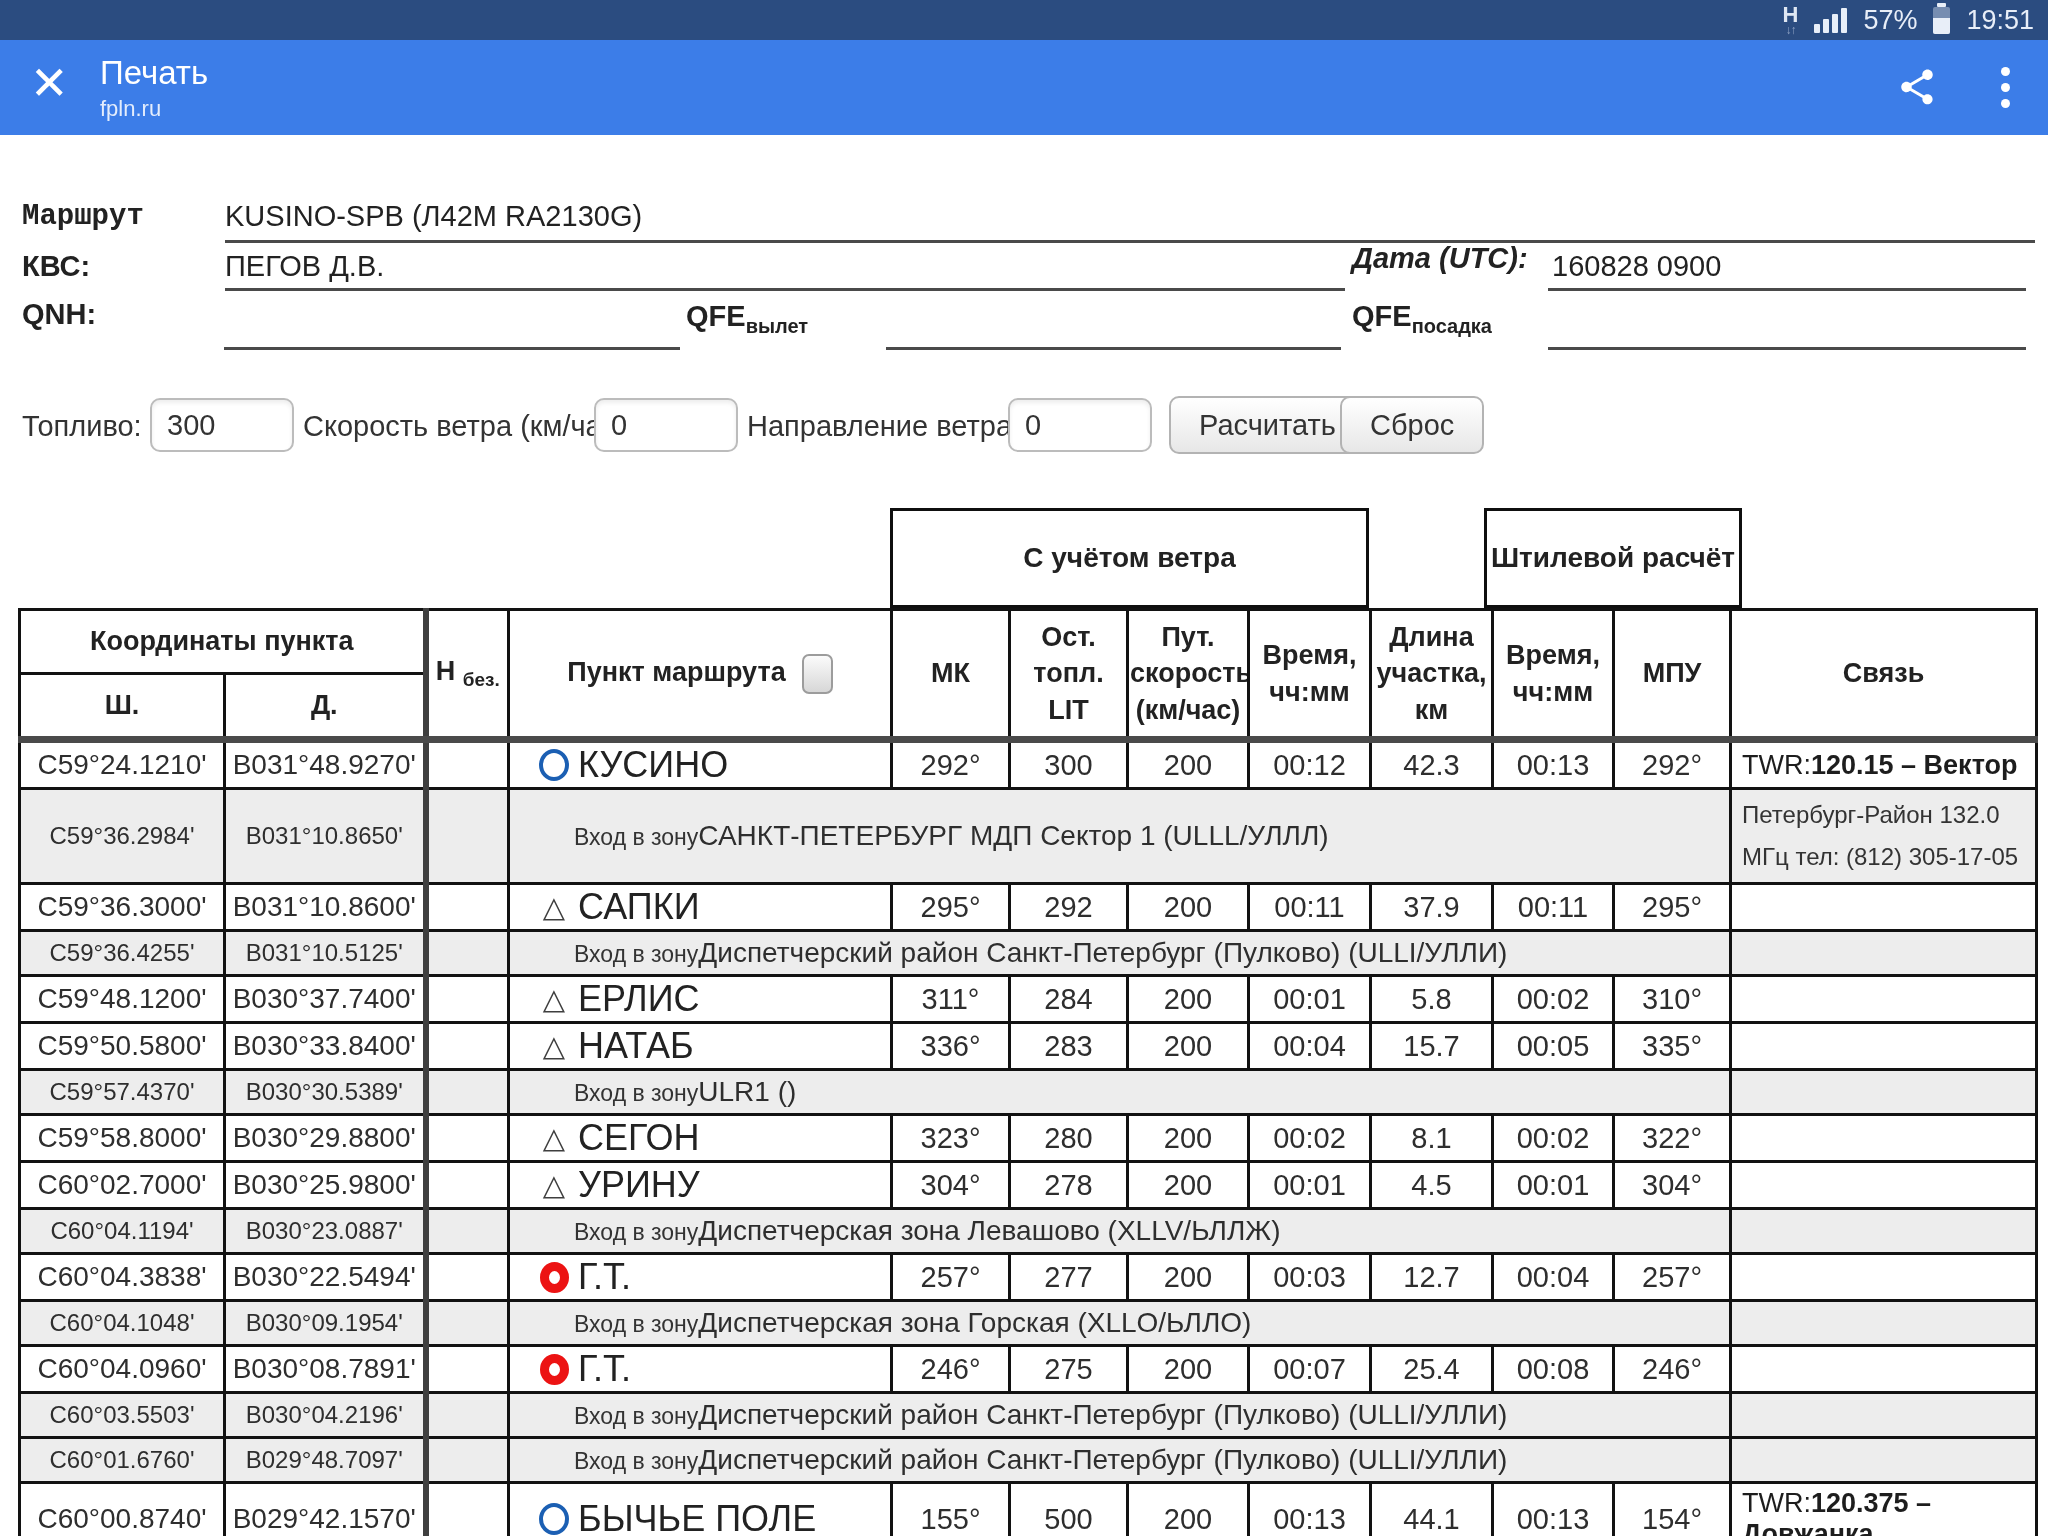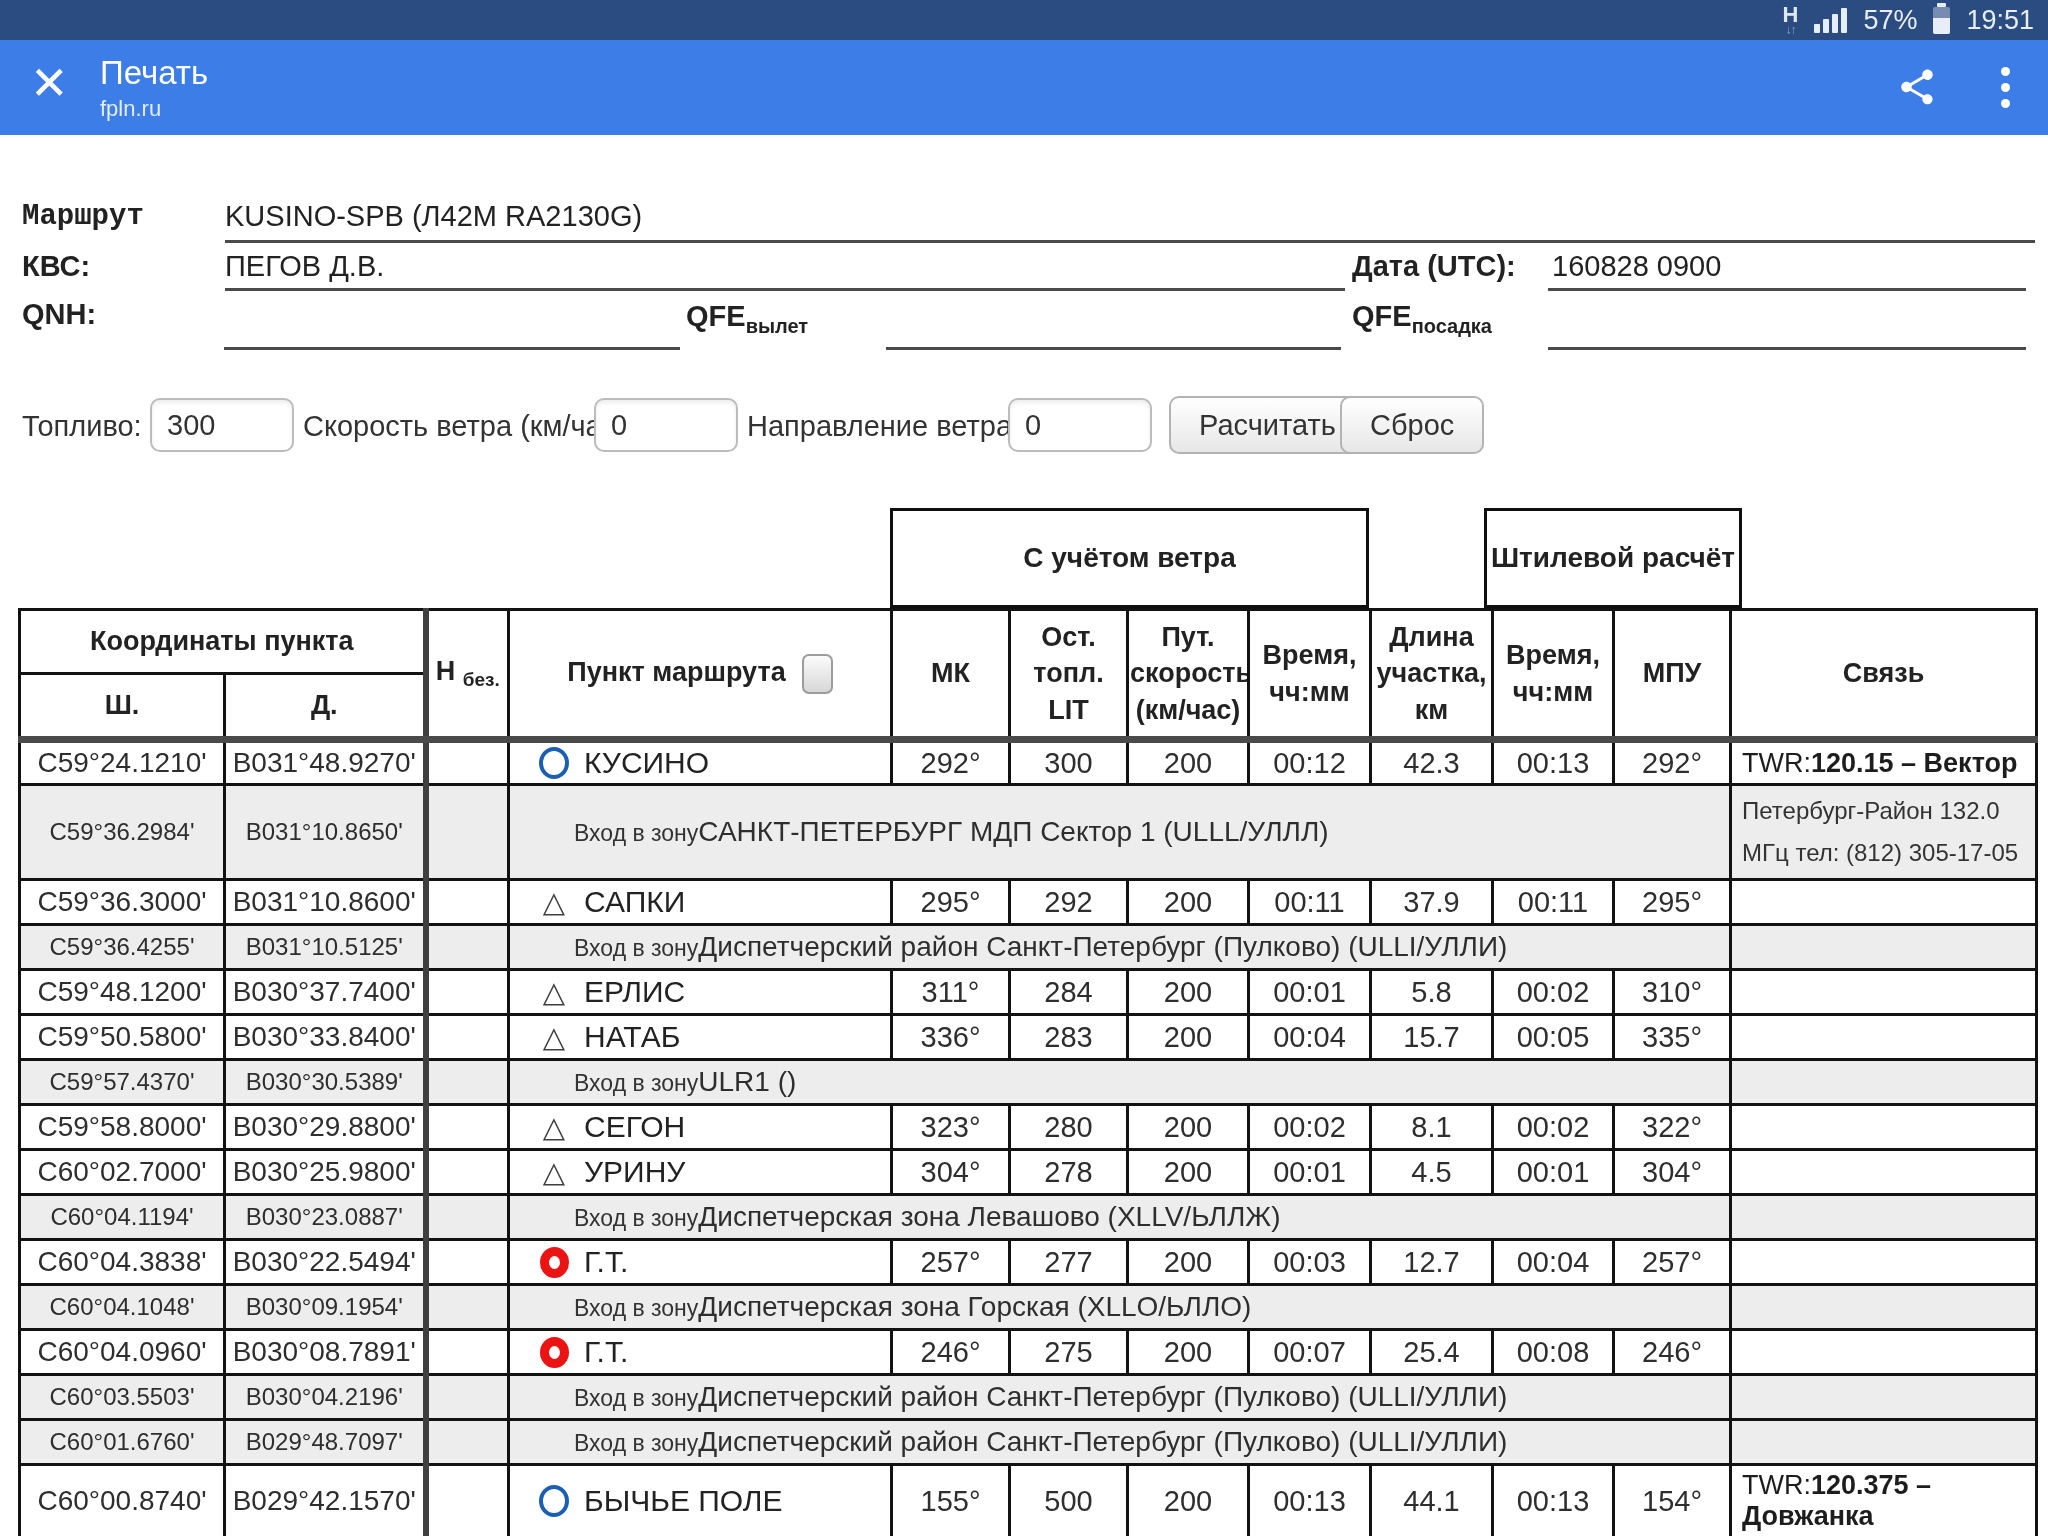--- a/index.html
+++ b/index.html
@@ -83,21 +83,21 @@
   tr.zone td{height:45px;background:#ededed;}
   tr.tall td{height:70px;}
   td.coord{font-size:28px;text-align:center;color:#2e2e2e;}
   tr.zone td.coord{font-size:24px;}
   td.wpt{padding-left:20px;}
   .wptflex{display:flex;align-items:center;}
   .icwrap{width:48px;display:flex;justify-content:center;align-items:center;flex:0 0 48px;}
   .ic-circle{width:22px;height:24px;border:4px solid #1b5fb3;border-radius:50%;}
   .ic-target{width:11px;height:13px;border:9px solid #ec1313;border-radius:50%;}
   .ic-triangle{font-size:29px;color:#3f3f3f;line-height:1;}
-  .wpname{font-size:30px;color:#222;margin-left:6px;white-space:nowrap;}
+  .wpname{font-size:36px;color:#222;white-space:nowrap;}
   td.num{font-size:29px;text-align:center;color:#2e2e2e;}
   td.zonecell{padding-left:64px;}
   .zlbl{font-size:23px;color:#333;}
   .zname{font-size:28px;color:#2e2e2e;white-space:nowrap;}
   td.comm{padding:4px 6px 4px 10px;font-size:27px;color:#1d1d1d;vertical-align:middle;}
   td.comm b{font-weight:bold;}
   .commline{font-size:24px;color:#333;line-height:42px;white-space:nowrap;}
 </style>
 </head>
 <body>
@@ -136,21 +136,21 @@
     </span>
 </div>
 
 <div class="flabel" style="left:22px;top:200px;font-family:Liberation Mono, monospace;">Маршрут</div>
 <div class="fvalue" style="left:225px;top:200px;">KUSINO-SPB (Л42М RA2130G)</div>
 <div class="uline" style="left:225px;top:240px;width:1810px;"></div>
 
 <div class="flabel" style="left:22px;top:250px;">КВС:</div>
 <div class="fvalue" style="left:225px;top:250px;">ПЕГОВ Д.В.</div>
 <div class="uline" style="left:225px;top:288px;width:1120px;"></div>
-<div class="flabel" style="left:1352px;top:250px;">Дата (UTC):</div>
+<div class="flabel" style="left:1352px;top:242px;font-style:italic;">Дата (UTC):</div>
 <div class="fvalue" style="left:1552px;top:250px;">160828 0900</div>
 <div class="uline" style="left:1548px;top:288px;width:478px;"></div>
 
 <div class="flabel" style="left:22px;top:298px;">QNH:</div>
 <div class="uline" style="left:224px;top:347px;width:456px;"></div>
 <div class="flabel" style="left:686px;top:300px;"><span>QFE</span><sub class="qfe">вылет</sub></div>
 <div class="uline" style="left:886px;top:347px;width:455px;"></div>
 <div class="flabel" style="left:1352px;top:300px;"><span>QFE</span><sub class="qfe">посадка</sub></div>
 <div class="uline" style="left:1548px;top:347px;width:478px;"></div>
 

